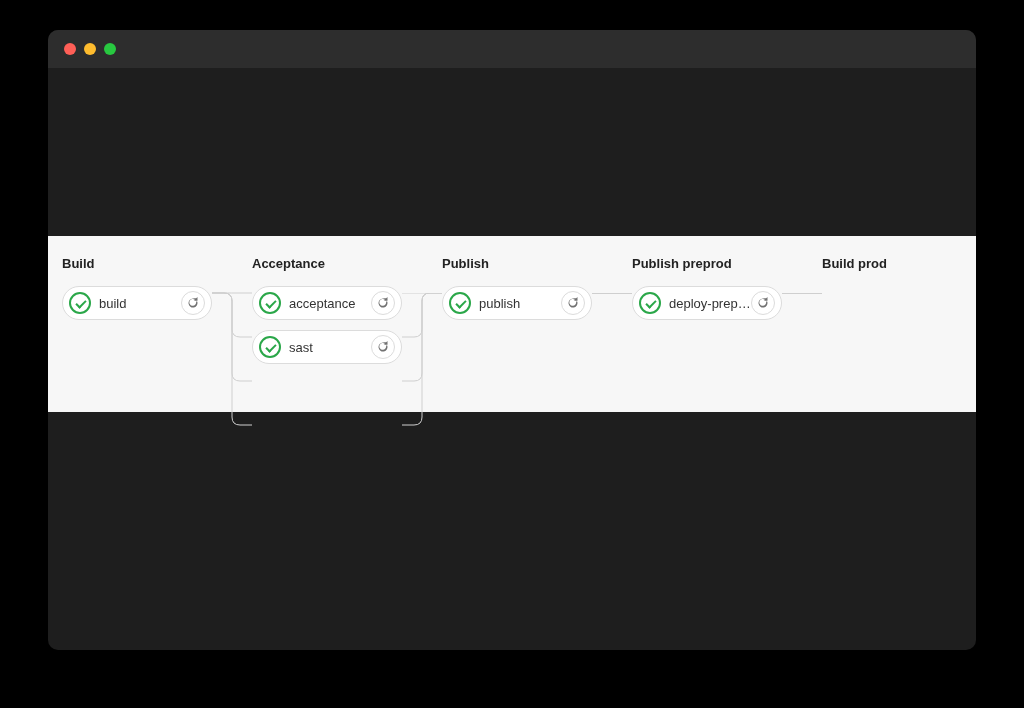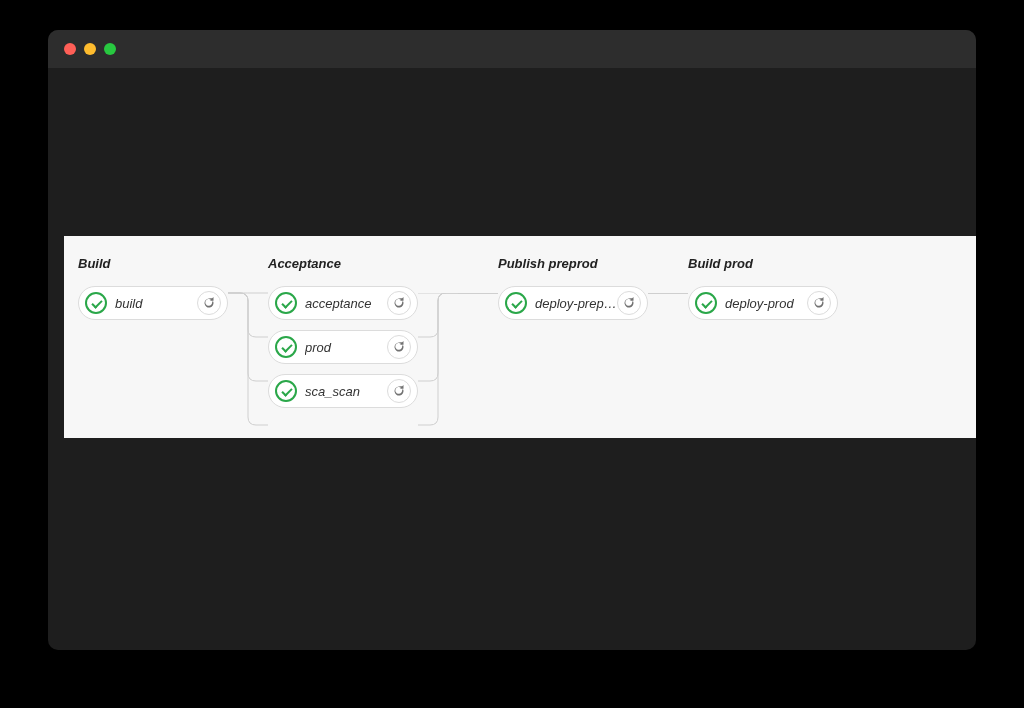--- a/index.html
+++ b/index.html
@@ -52,25 +52,24 @@
   .tr-g { background: var(--traffic-green); }
 
   .content {
     position: relative;
     width: 100%;
     height: calc(100% - 38px);
   }
 
   .pipeline-band {
     position: absolute;
-    left: 16px; right: 0;
+    left: 0; right: 0;
     top: 168px;
     background: var(--bg-pipeline);
-    padding: 20px 14px 30px 14px;
-    font-style: italic;
+    padding: 20px 14px 48px 14px;
   }
 
   .pipeline {
     position: relative;
     display: flex;
     align-items: flex-start;
   }
 
   .stage {
     position: relative;
@@ -216,49 +215,52 @@
             <span class="status-icon"></span>
             <span class="job-name">acceptance</span>
             <span class="retry-btn">
               <svg viewBox="0 0 16 16">
                   <path d="M8 2a6 6 0 1 0 5.65 4H12a4.5 4.5 0 1 1-1.3-2.1L9 5h5V0l-1.8 1.8A6 6 0 0 0 8 2z" fill="#727272"></path>
                 </svg>
             </span>
           </div>
           <div class="job-pill">
             <span class="status-icon"></span>
-            <span class="job-name">prod</span>
-            <span class="retry-btn">
-              <svg viewBox="0 0 16 16">
-                  <path d="M8 2a6 6 0 1 0 5.65 4H12a4.5 4.5 0 1 1-1.3-2.1L9 5h5V0l-1.8 1.8A6 6 0 0 0 8 2z" fill="#727272"></path>
-                </svg>
-            </span>
-          </div>
-          <div class="job-pill">
-            <span class="status-icon"></span>
-            <span class="job-name">sca_scan</span>
+            <span class="job-name">sast</span>
             <span class="retry-btn">
               <svg viewBox="0 0 16 16">
                   <path d="M8 2a6 6 0 1 0 5.65 4H12a4.5 4.5 0 1 1-1.3-2.1L9 5h5V0l-1.8 1.8A6 6 0 0 0 8 2z" fill="#727272"></path>
                 </svg>
             </span>
           </div>
         </div>
 
         <div class="gap">
           <div class="fan-in">
             <svg width="40" height="200" style="position:absolute;left:0;top:-0.5px">
               <path d="M0,0 H40" stroke="#cfcfcf" fill="none"></path>
               <path d="M0,44 H12 Q20,44 20,36 V8 Q20,0 28,0 H40" stroke="#cfcfcf" fill="none"></path>
               <path d="M0,88 H12 Q20,88 20,80 V8 Q20,0 28,0 H40" stroke="#cfcfcf" fill="none"></path>
               <path d="M0,132 H12 Q20,132 20,124 V8 Q20,0 28,0 H40" stroke="#cfcfcf" fill="none"></path>
             </svg>
           </div>
         </div>
 
+        <div class="stage">
+          <div class="stage-title">Publish</div>
+          <div class="job-pill">
+            <span class="status-icon"></span>
+            <span class="job-name">publish</span>
+            <span class="retry-btn">
+              <svg viewBox="0 0 16 16">
+                  <path d="M8 2a6 6 0 1 0 5.65 4H12a4.5 4.5 0 1 1-1.3-2.1L9 5h5V0l-1.8 1.8A6 6 0 0 0 8 2z" fill="#727272"></path>
+                </svg>
+            </span>
+          </div>
+        </div>
 
         <div class="gap">
           <div class="h-connector"></div>
         </div>
 
         <div class="stage">
           <div class="stage-title">Publish preprod</div>
           <div class="job-pill">
             <span class="status-icon"></span>
             <span class="job-name">deploy-preprod</span>
@@ -269,27 +271,18 @@
             </span>
           </div>
         </div>
 
         <div class="gap">
           <div class="h-connector"></div>
         </div>
 
         <div class="stage">
           <div class="stage-title">Build prod</div>
-          <div class="job-pill">
-            <span class="status-icon"></span>
-            <span class="job-name">deploy-prod</span>
-            <span class="retry-btn">
-              <svg viewBox="0 0 16 16">
-                  <path d="M8 2a6 6 0 1 0 5.65 4H12a4.5 4.5 0 1 1-1.3-2.1L9 5h5V0l-1.8 1.8A6 6 0 0 0 8 2z" fill="#727272"></path>
-                </svg>
-            </span>
-          </div>
         </div>
 
       </div>
     </div>
   </div>
 </div>
 
 </body></html>

